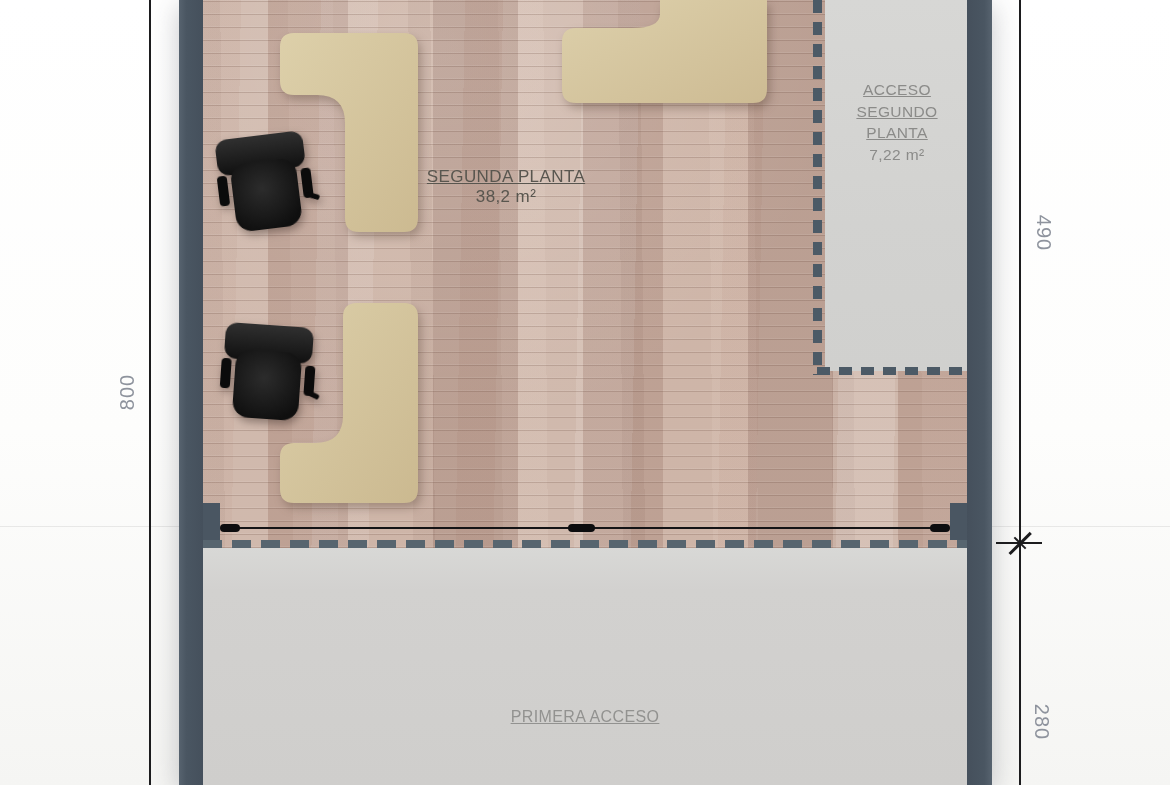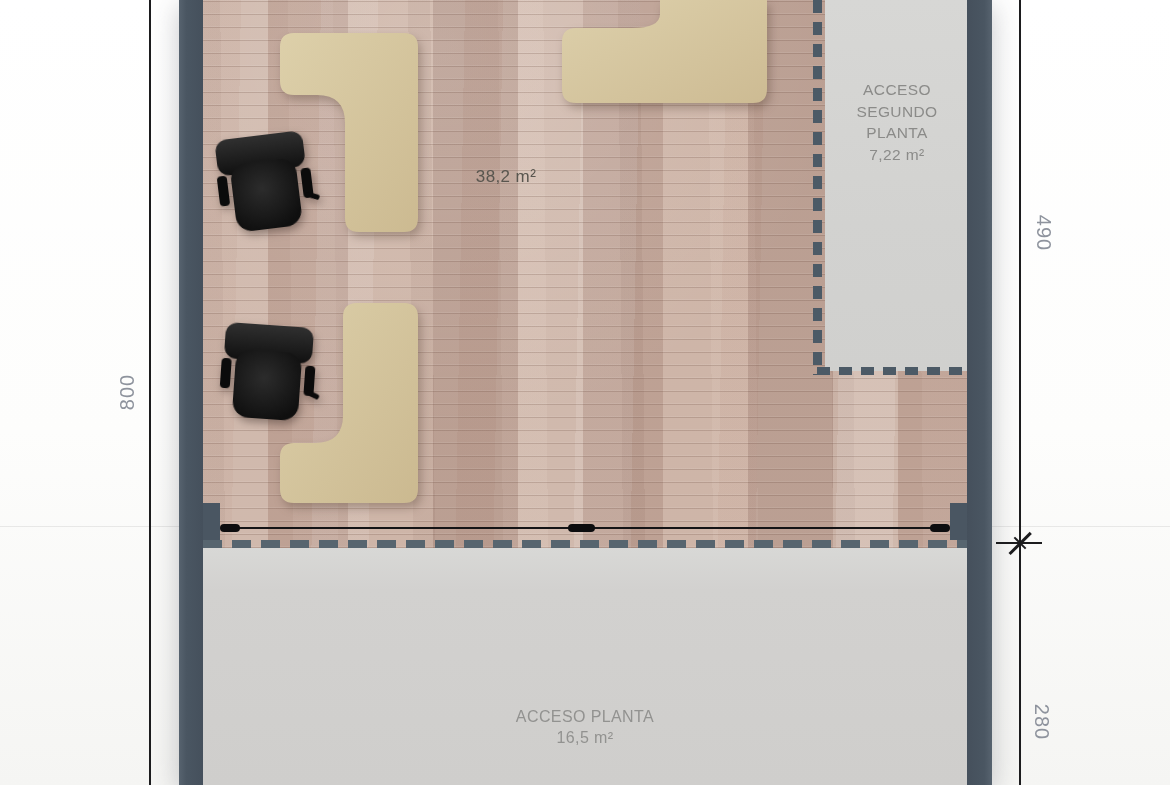--- a/index.html
+++ b/index.html
@@ -73,21 +73,21 @@
   .desk{z-index:6;filter:drop-shadow(3px 5px 5px rgba(80,60,45,.35));}
   .chair{z-index:6;filter:drop-shadow(2px 4px 4px rgba(60,45,40,.45));}
   .chair .back{position:absolute;left:2px;top:0;width:88px;height:36px;border-radius:12px;background:linear-gradient(180deg,#303030,#101010);}
   .chair .seat{position:absolute;left:14px;top:26px;width:66px;height:68px;border-radius:16px;background:radial-gradient(circle at 45% 40%,#2c2c2c,#0f0f0f 80%);}
   .chair .arm-l{position:absolute;left:0;top:36px;width:10px;height:30px;border-radius:4px;background:#0b0b0b;}
   .chair .arm-r{position:absolute;left:84px;top:38px;width:10px;height:30px;border-radius:4px;background:#0b0b0b;}
   .chair .lever{position:absolute;left:86px;top:64px;width:14px;height:5px;border-radius:2px;background:#0a0a0a;transform:rotate(22deg);}
 
   
   .room-label{z-index:8;text-align:center;}
-  .room-label .nm{white-space:pre-line;}
+  .room-label .nm{white-space:pre-line;text-decoration:underline;}
   .lbl-segunda{left:406px;top:167px;width:200px;color:#59564f;font-size:17px;line-height:20px;letter-spacing:.4px;}
   .lbl-acceso{left:822px;top:79px;width:150px;color:#8b8b89;font-size:15.5px;line-height:21.5px;letter-spacing:.4px;}
   .lbl-primera{left:485px;top:706px;width:200px;color:#929290;font-size:16px;line-height:21px;letter-spacing:.4px;}
 
   
   .dim-line{width:2px;height:785px;top:0;background:#1c1c1e;z-index:9;}
   .dim-line-left{left:149px;}
   .dim-line-right{left:1019px;}
   .dim-tick-h{left:996px;top:542px;width:46px;height:2px;background:#1c1c1e;z-index:9;}
   .dim-tick-diag{left:1005px;top:542px;width:30px;height:2.5px;background:#1c1c1e;transform:rotate(-45deg);z-index:9;}
@@ -162,31 +162,31 @@
   </div>
   <div class="abs chair" style="left:221px;top:325px;width:94px;height:92px;transform:rotate(4deg);">
     <div class="back"></div>
     <div class="seat"></div>
     <div class="arm-l"></div>
     <div class="arm-r"></div>
     <div class="lever"></div>
   </div>
 
   <div class="abs room-label lbl-segunda">
+    <div class="nm">SEGUNDA PLANTA</div>
     <div class="ar">38,2 m²</div>
   </div>
   <div class="abs room-label lbl-acceso">
     <div class="nm">ACCESO
 SEGUNDO
 PLANTA</div>
     <div class="ar">7,22 m²</div>
   </div>
   <div class="abs room-label lbl-primera">
-    <div class="nm">ACCESO PLANTA</div>
-    <div class="ar">16,5 m²</div>
+    <div class="nm">PRIMERA ACCESO</div>
   </div>
 
   <div class="abs dim-line dim-line-left"></div>
   <div class="abs dim-line dim-line-right"></div>
   <div class="abs dim-tick-h"></div>
   <div class="abs dim-tick-diag"></div>
   <div class="abs dim-tick-diag2"></div>
   <div class="abs dim-label dim-800">800</div>
   <div class="abs dim-label dim-490">490</div>
   <div class="abs dim-label dim-280">280</div>

